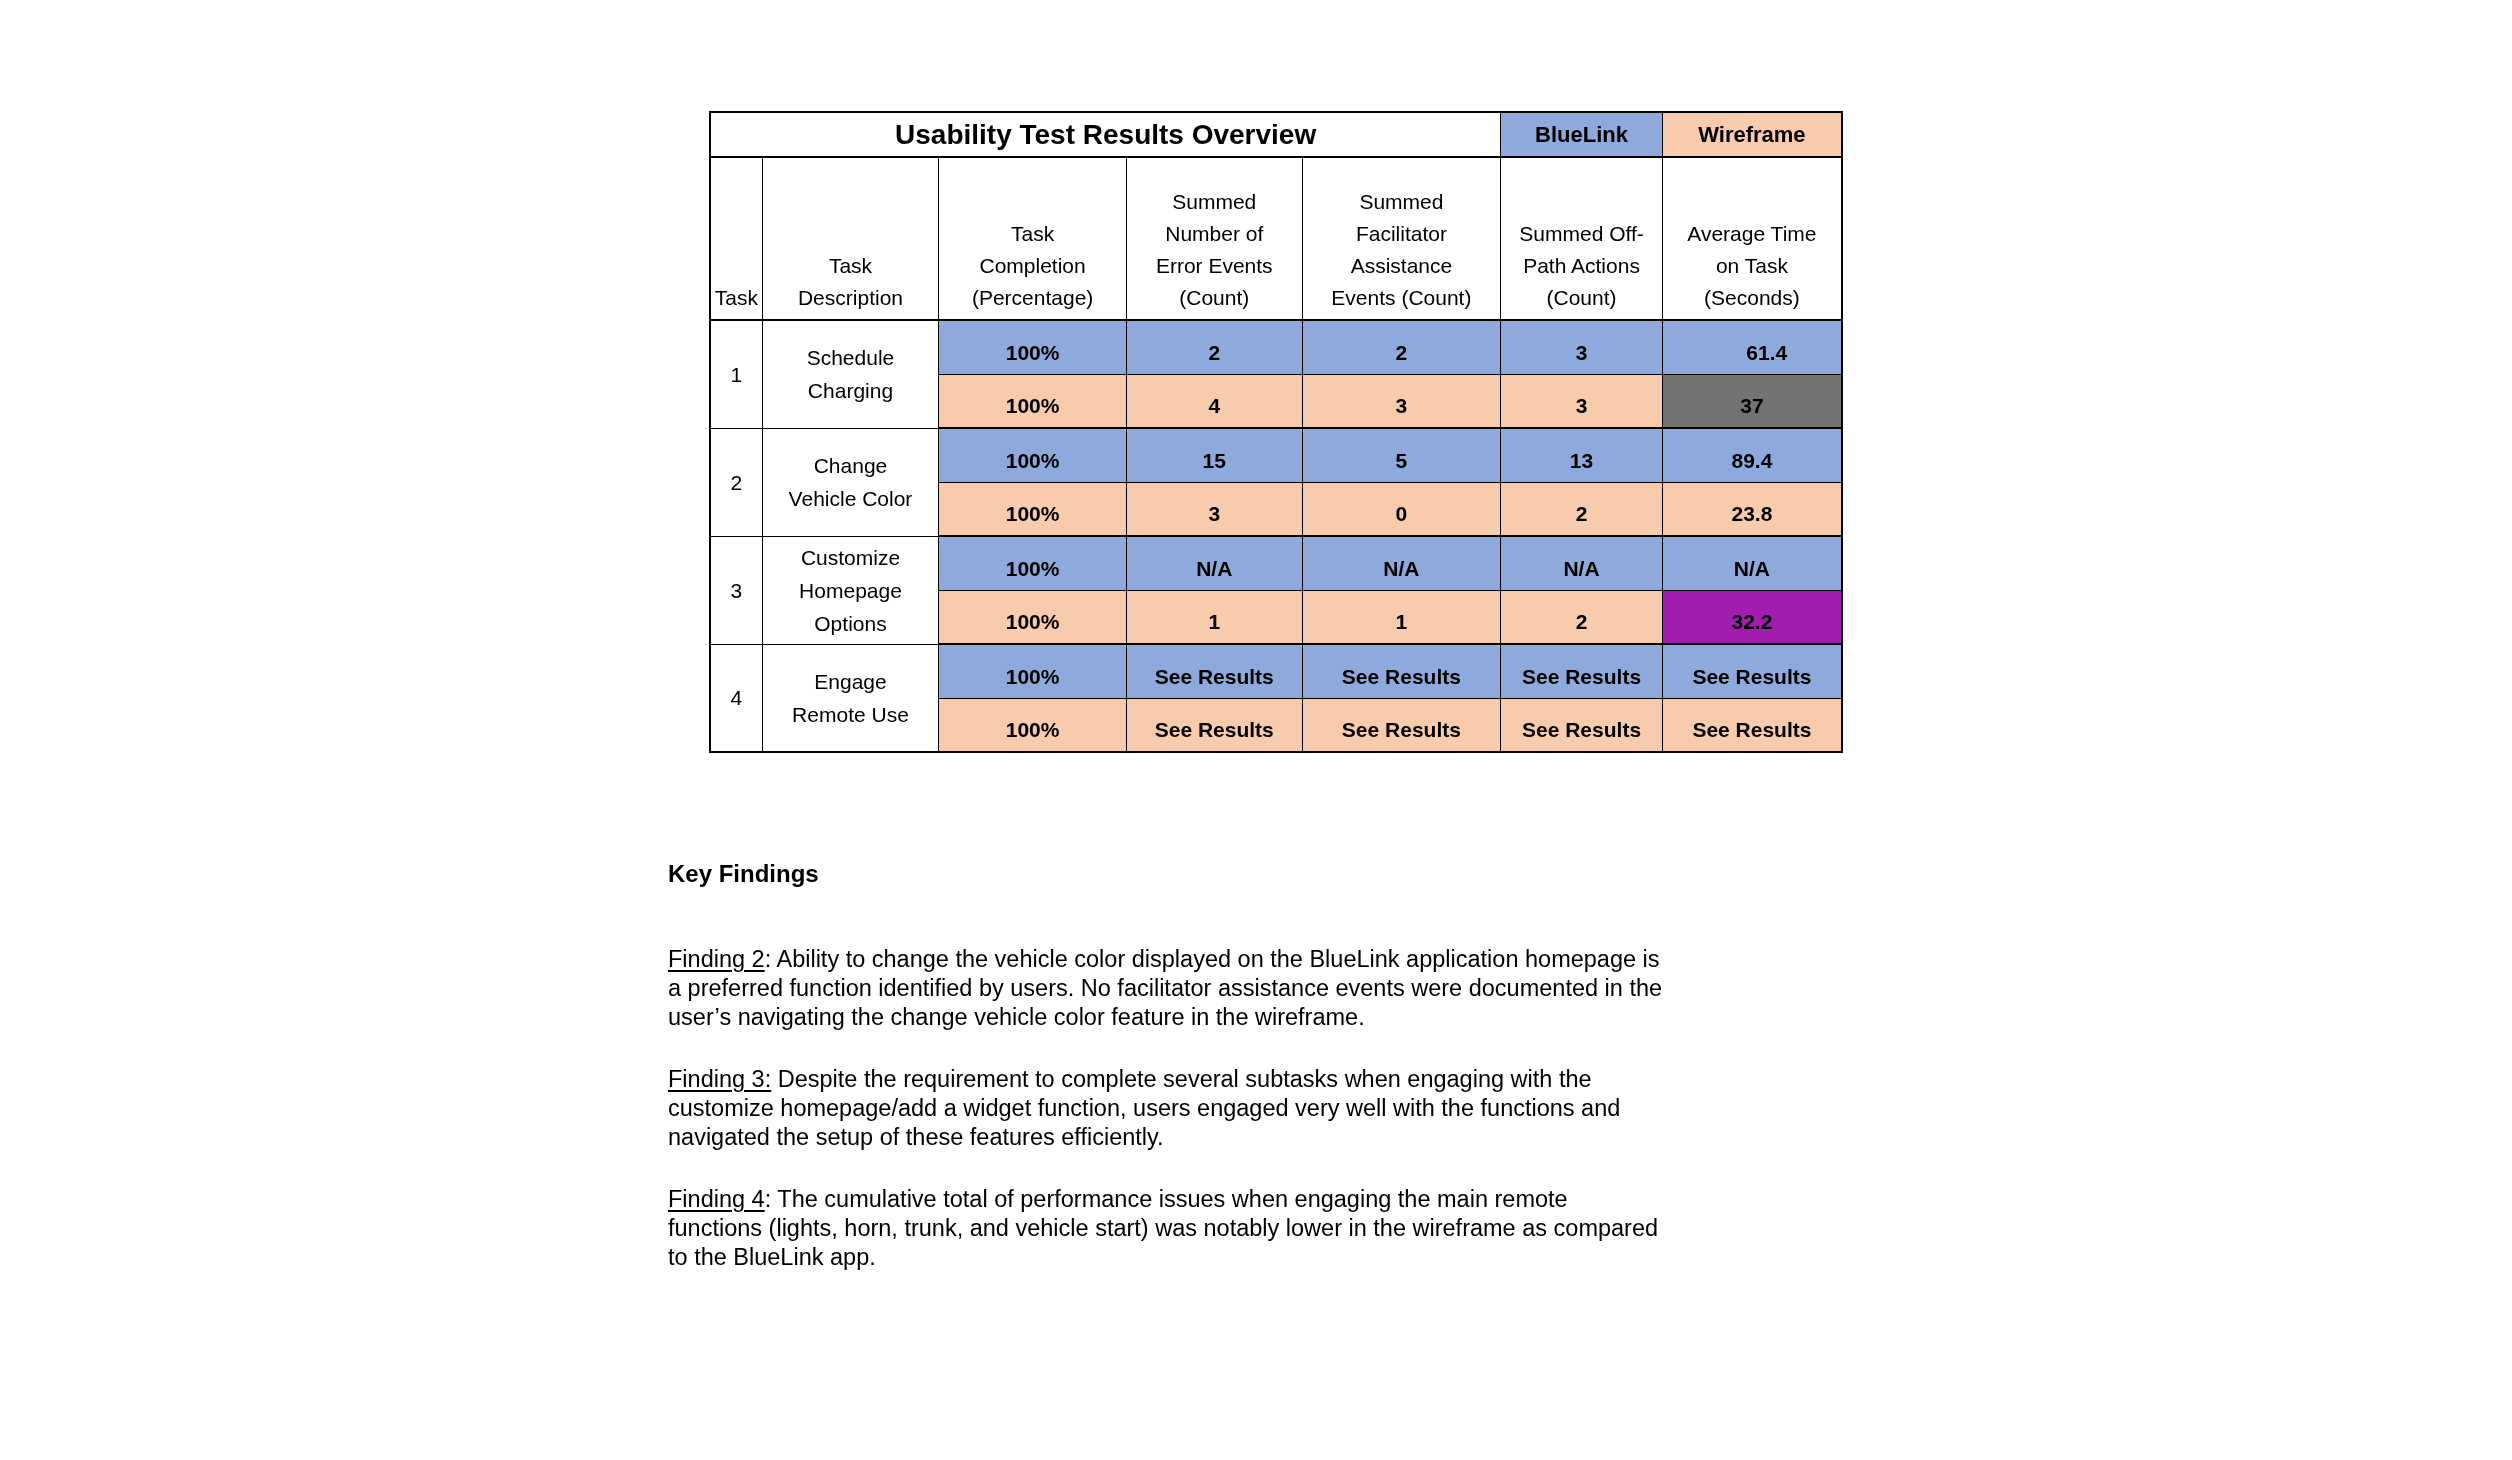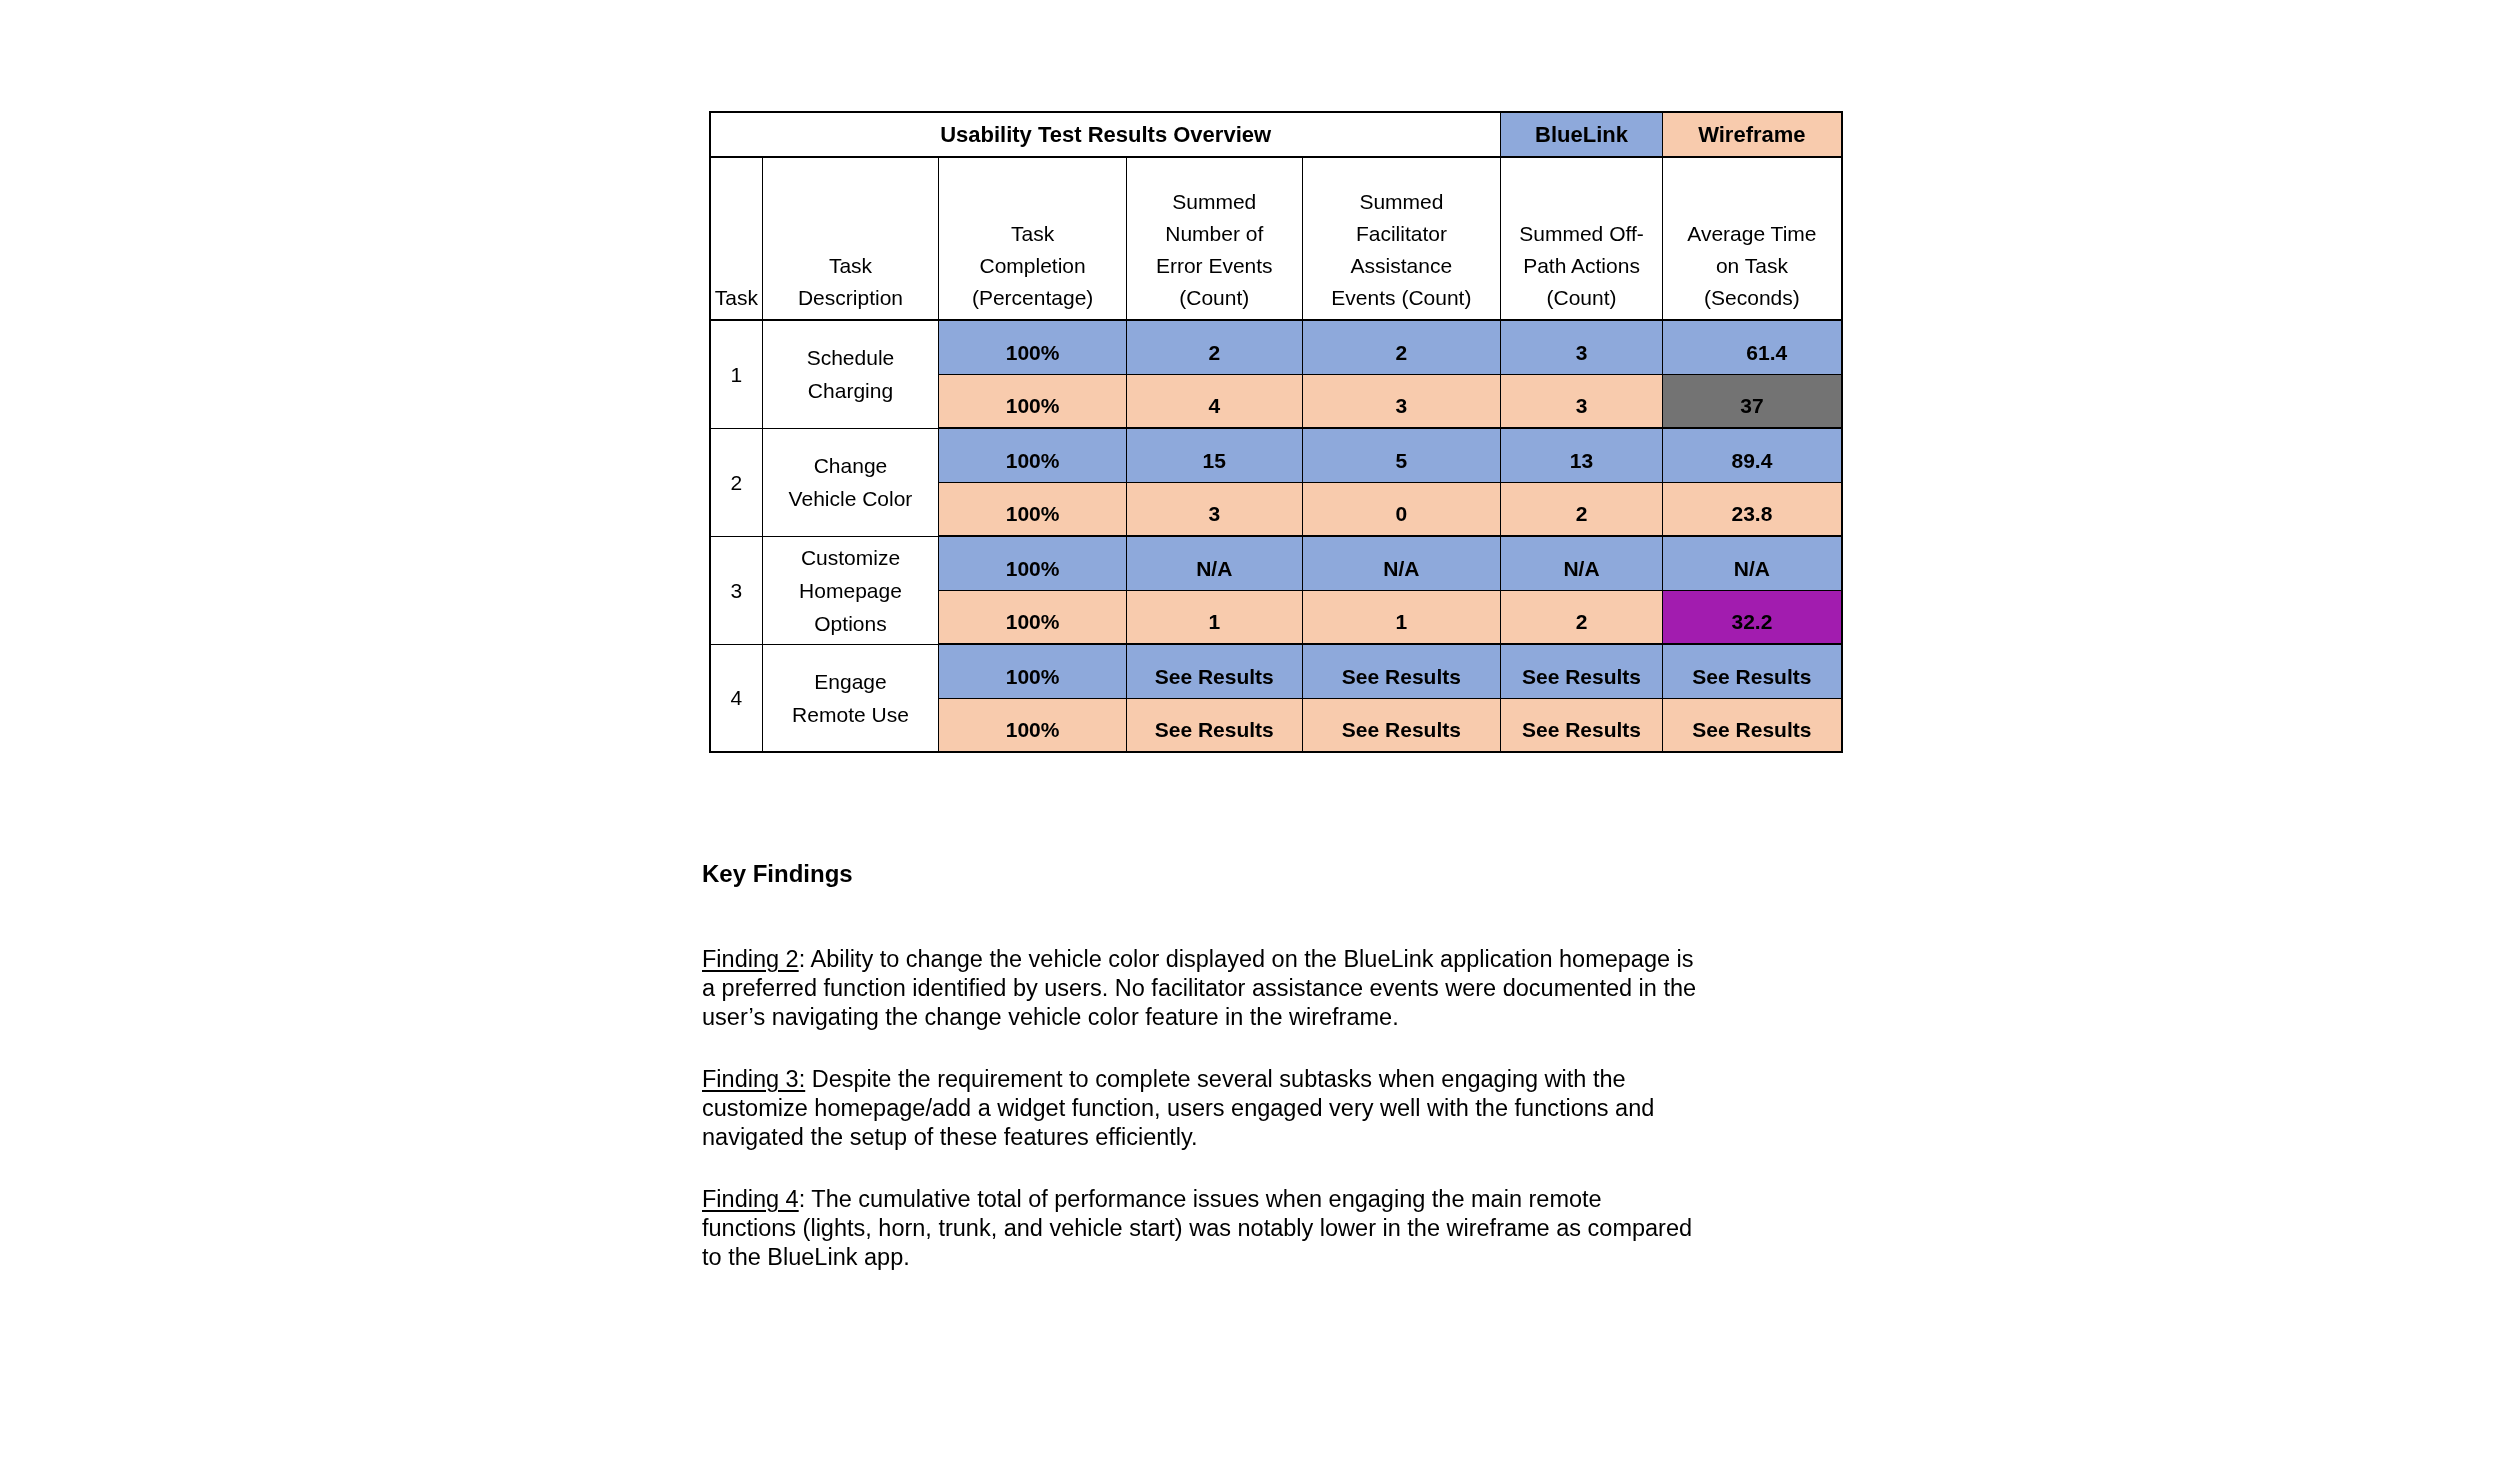--- a/index.html
+++ b/index.html
@@ -28,21 +28,21 @@
   }
   .results td, .results th {
     border: 1.7px solid #000;
     overflow: hidden;
   }
 
   
   tr.row-title { height: 45px; }
   tr.row-title td { border-bottom-width: 2.9px; }
   .table-title-cell {
-    font-size: 22px;
+    font-size: 28px;
     font-weight: 700;
     text-align: center;
     vertical-align: middle;
   }
   .legend-cell {
     font-size: 22px;
     font-weight: 700;
     text-align: center;
     vertical-align: middle;
   }
@@ -76,21 +76,21 @@
     vertical-align: bottom;
     padding: 0 2.3px 8px 2.3px;
     line-height: 26px;
   }
   tr.sub-blue .result-cell { border-bottom-width: 1.1px; }
   tr.sub-orange td.result-cell { border-top-width: 1.1px; border-bottom-width: 2.9px; }
 
   
   .findings {
     position: absolute;
-    left: 702px;
+    left: 668px;
     top: 859px;
     width: 1151px;
     font-size: 23.5px;
     line-height: 29px;
   }
   .findings h2 {
     font-size: 24px;
     line-height: 29px;
     font-weight: 700;
     margin: 0 0 57px 0;

